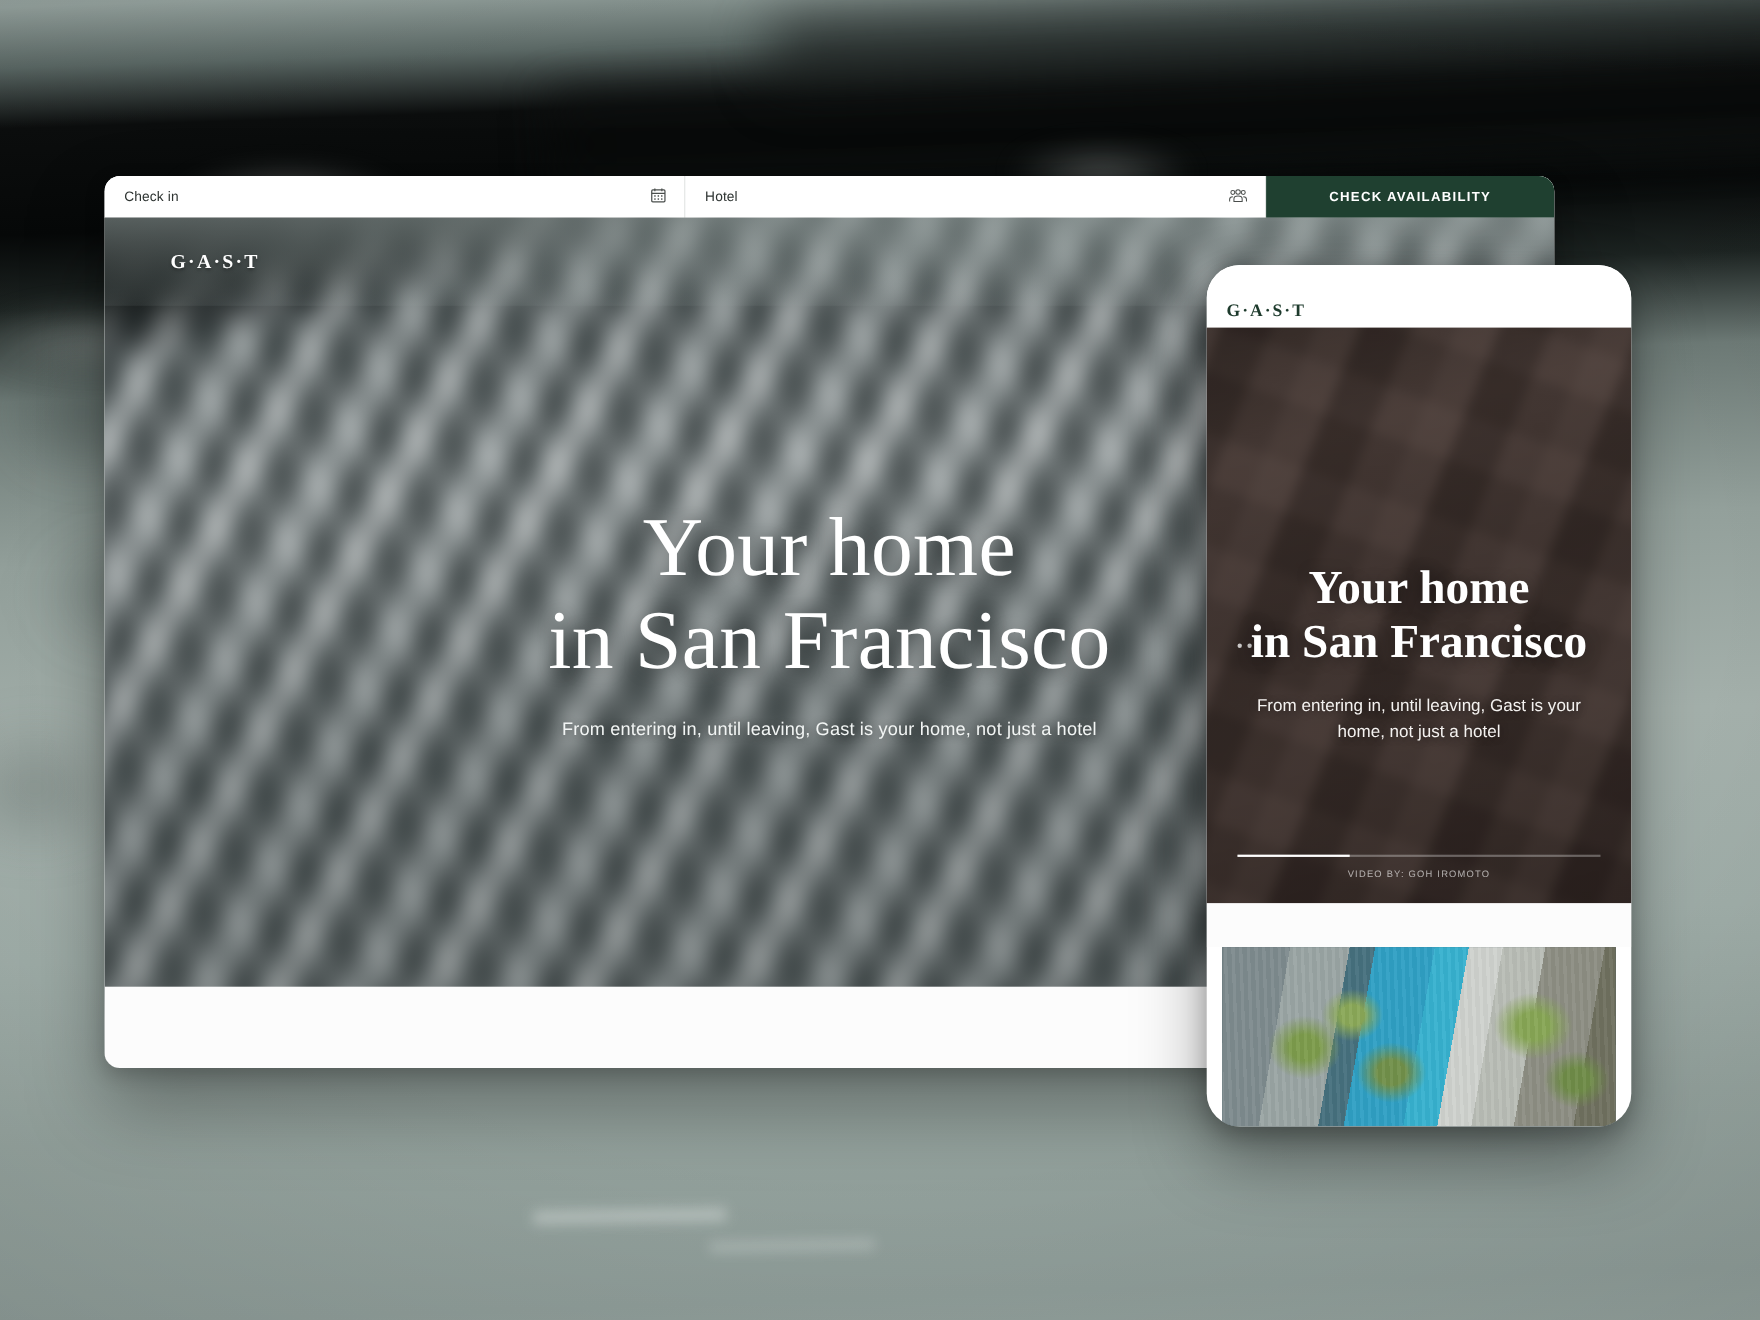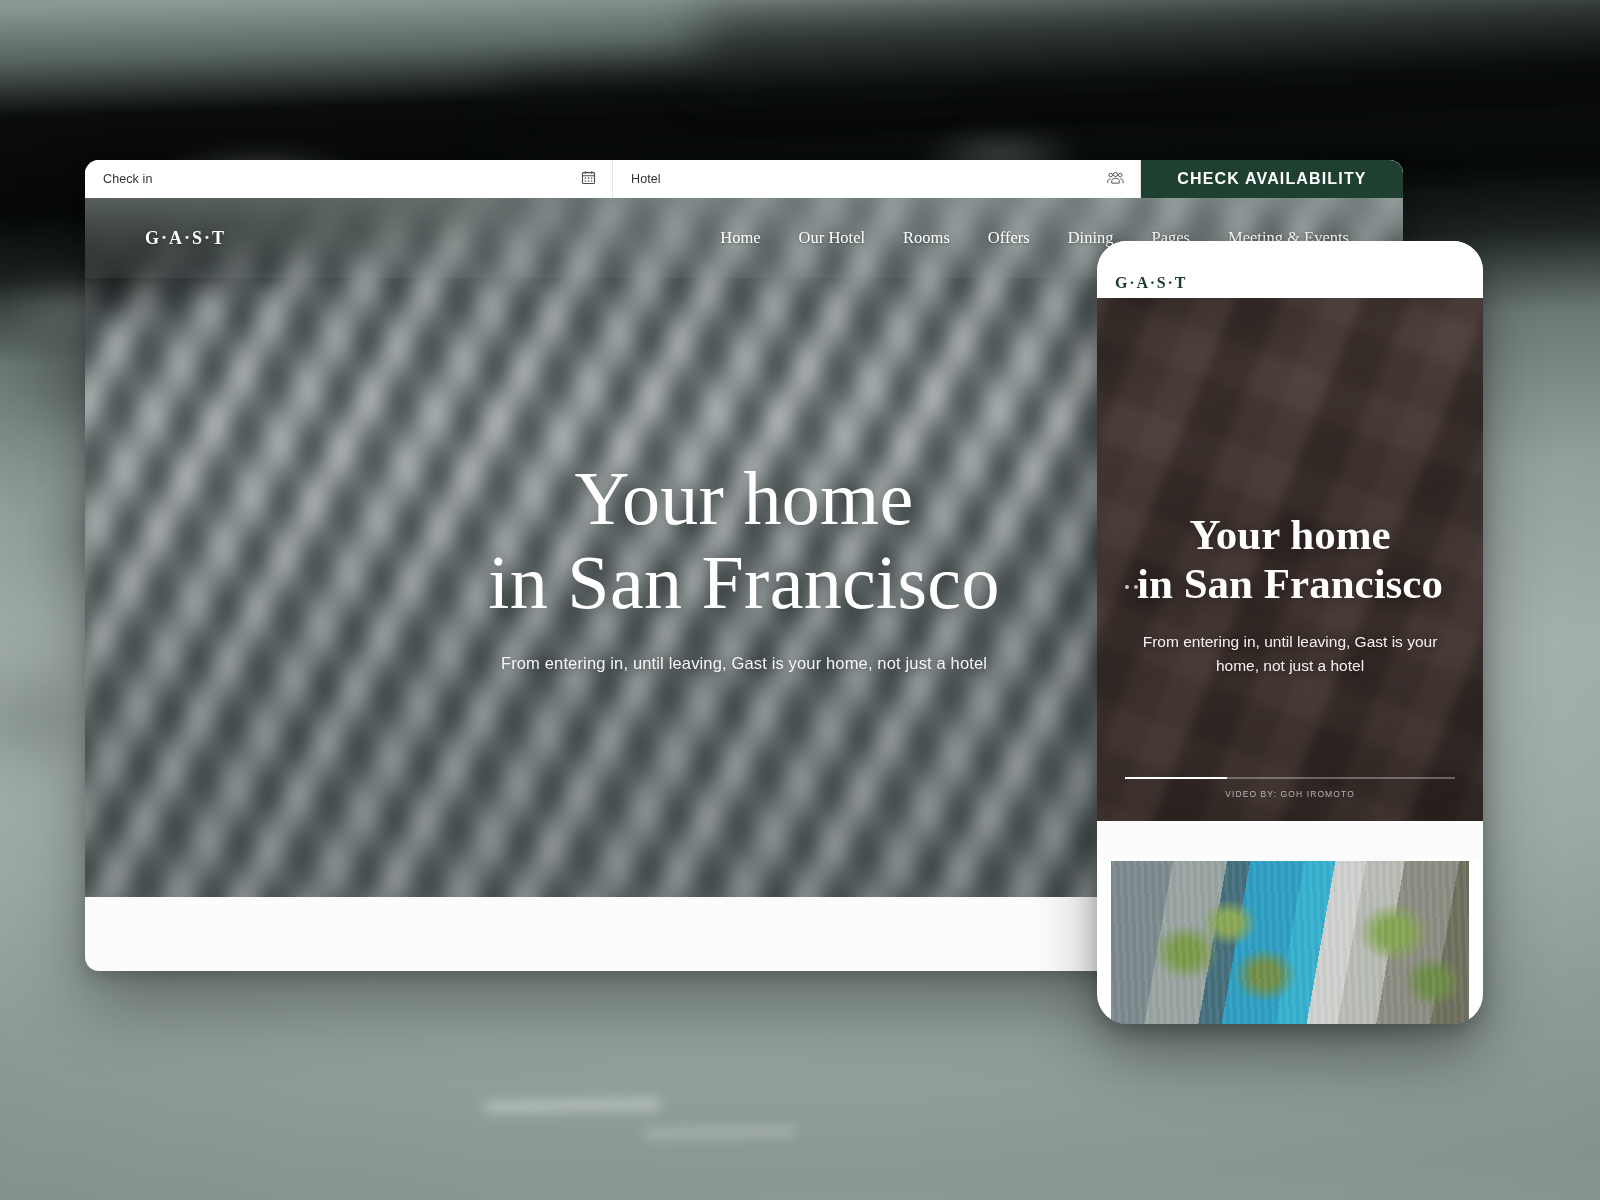--- a/index.html
+++ b/index.html
@@ -88,21 +88,21 @@
   }
   .bg-strip.s1 { left: 485px; top: 1100px; width: 175px; height: 11px; transform: rotate(-1deg); }
   .bg-strip.s2 { left: 645px; top: 1128px; width: 150px; height: 9px;  transform: rotate(-1deg); opacity: .7; }
   .bg-vig {
     background: radial-gradient(ellipse 110% 100% at 50% 45%, transparent 40%, rgba(0,0,0,.18) 100%);
   }
 
   
   #desktop {
     position: absolute;
-    left: 85px; top: 160px;
+    left: 95px; top: 160px;
     width: 1318px; height: 811px;
     border-radius: 14px;
     overflow: hidden;
     box-shadow: 0 34px 70px rgba(0,0,0,.34), 0 6px 18px rgba(0,0,0,.20);
     background: #fff;
   }
 
   
   .booking-bar {
     display: flex;
@@ -122,21 +122,21 @@
   }
   .booking-field .fld-label { letter-spacing: .1px; }
   .booking-field svg { flex: none; opacity: .82; }
   .check-btn {
     flex: 0 0 262px;
     display: flex;
     align-items: center;
     justify-content: center;
     background: #1f4030;
     color: #fff;
-    font-size: 16px;
+    font-size: 12px;
     font-weight: 700;
     letter-spacing: 1.15px;
     cursor: pointer;
   }
 
   
   .hero {
     position: relative;
     height: 773px;
     overflow: hidden;
@@ -442,29 +442,20 @@
 
     <div class="check-btn" style="background: rgb(31, 64, 48);">CHECK AVAILABILITY</div>
   </div>
 
   <div class="hero">
     <div class="hero-img"></div>
     <div class="hero-tint"></div>
 
     <div class="nav">
       <div class="logo">G·A·S·T</div>
-      <div class="nav-links">
-        <a>Home</a>
-        <a>Our Hotel</a>
-        <a>Rooms</a>
-        <a>Offers</a>
-        <a>Dining</a>
-        <a>Pages</a>
-        <a>Meeting &amp; Events</a>
-      </div>
     </div>
 
     <div class="hero-center">
       <h1 class="hero-title">
         <span>Your home</span>
         <span class="l2">in San Francisco</span>
       </h1>
       <p class="hero-sub">From entering in, until leaving, Gast is your home, not just a hotel</p>
     </div>
 

